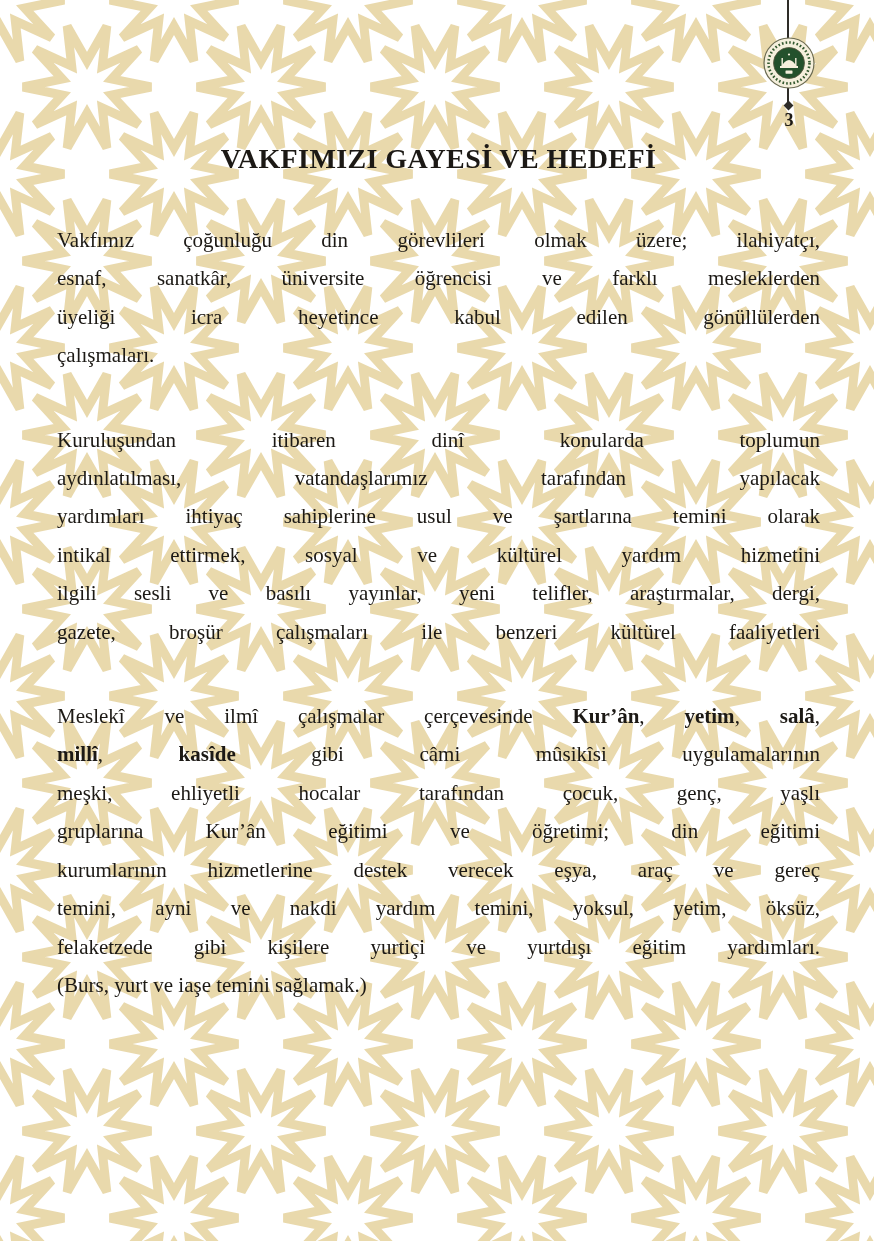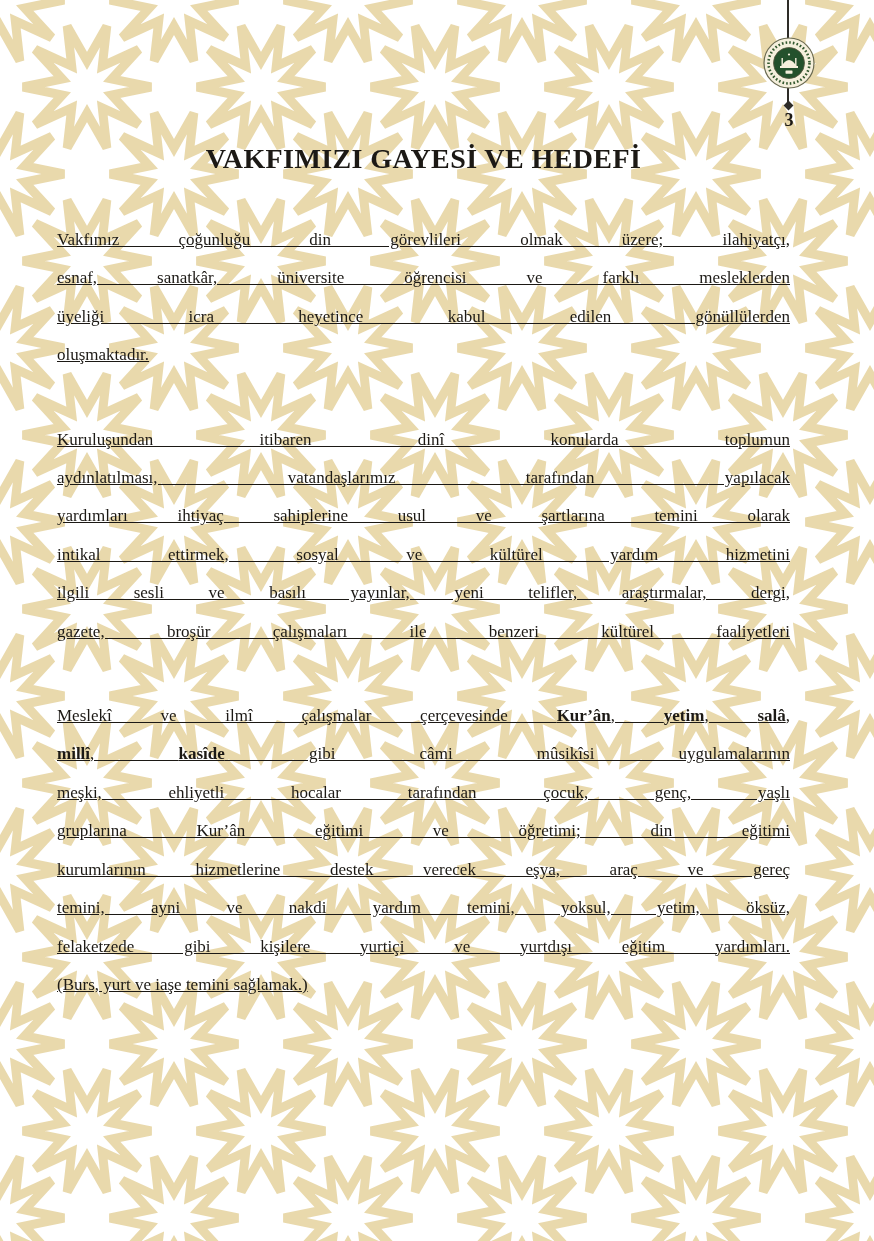--- a/index.html
+++ b/index.html
@@ -8,30 +8,30 @@
     position: relative; overflow: hidden;
     background: #ffffff;
     font-family: "Liberation Serif", serif;
     color: var(--text-color, #1c1915);
   }
   .bg-svg { position: absolute; left: 0; top: 0; z-index: 0; }
   .girih-lines { stroke: var(--pattern-color, #e9d9ac); fill: none; stroke-width: 9; }
 
   .content {
     position: absolute; inset: 0; z-index: 1;
-    padding: 143px 84px 0 57px; box-sizing: border-box;
+    padding: 143px 54px 0 57px; box-sizing: border-box;
   }
   .title {
     font-size: 28px; font-weight: bold; line-height: 32px;
     text-align: center; margin: 0 0 46px 0; letter-spacing: 0.4px;
   }
   .para { margin: 0 0 46px 0; }
   .line {
-    font-size: 17px; line-height: 38.4px;
-    text-align: justify; text-align-last: justify; text-decoration: underline;
+    font-size: 21px; line-height: 38.4px;
+    text-align: justify; text-align-last: justify;
   }
   .line.last { text-align-last: left; }
 
   .header-rule {
     position: absolute; left: 787px; top: 0; width: 2px; height: 104px;
     background: #2e2c28; z-index: 1;
   }
   .rule-dot {
     position: absolute; left: 785px; top: 102px; width: 7px; height: 7px;
     background: #2e2c28; transform: rotate(45deg); z-index: 1;
@@ -83,21 +83,21 @@
 
 <div class="page-num">3</div>
 
 <div class="content">
   <h1 class="title">VAKFIMIZI GAYESİ VE HEDEFİ</h1>
   <div>
       <div class="para">
         <div class="line">Vakfımız çoğunluğu din görevlileri olmak üzere; ilahiyatçı,</div>
         <div class="line">esnaf, sanatkâr, üniversite öğrencisi ve farklı mesleklerden</div>
         <div class="line">üyeliği icra heyetince kabul edilen gönüllülerden</div>
-        <div class="line last">oluşmaktadır.</div>
+        <div class="line last">çalışmaları.</div>
       </div>
       <div class="para">
         <div class="line">Kuruluşundan itibaren dinî konularda toplumun</div>
         <div class="line">aydınlatılması, vatandaşlarımız tarafından yapılacak</div>
         <div class="line">yardımları ihtiyaç sahiplerine usul ve şartlarına temini olarak</div>
         <div class="line">intikal ettirmek, sosyal ve kültürel yardım hizmetini</div>
         <div class="line">ilgili sesli ve basılı yayınlar, yeni telifler, araştırmalar, dergi,</div>
         <div class="line">gazete, broşür çalışmaları ile benzeri kültürel faaliyetleri</div>
       </div>
       <div class="para">

